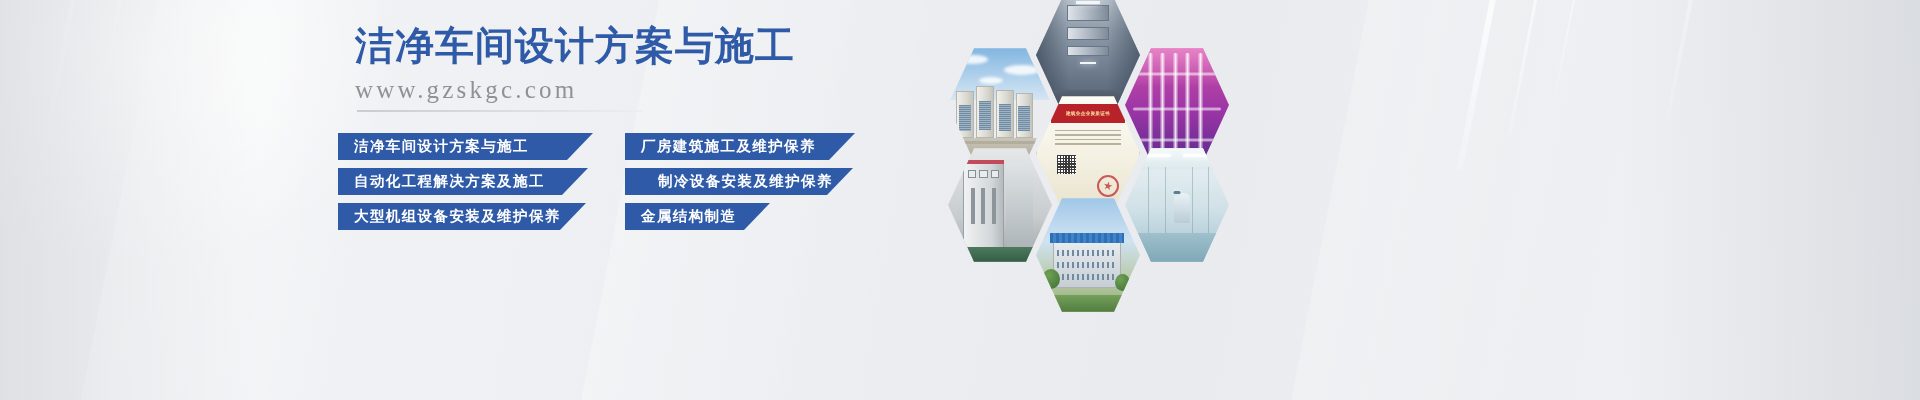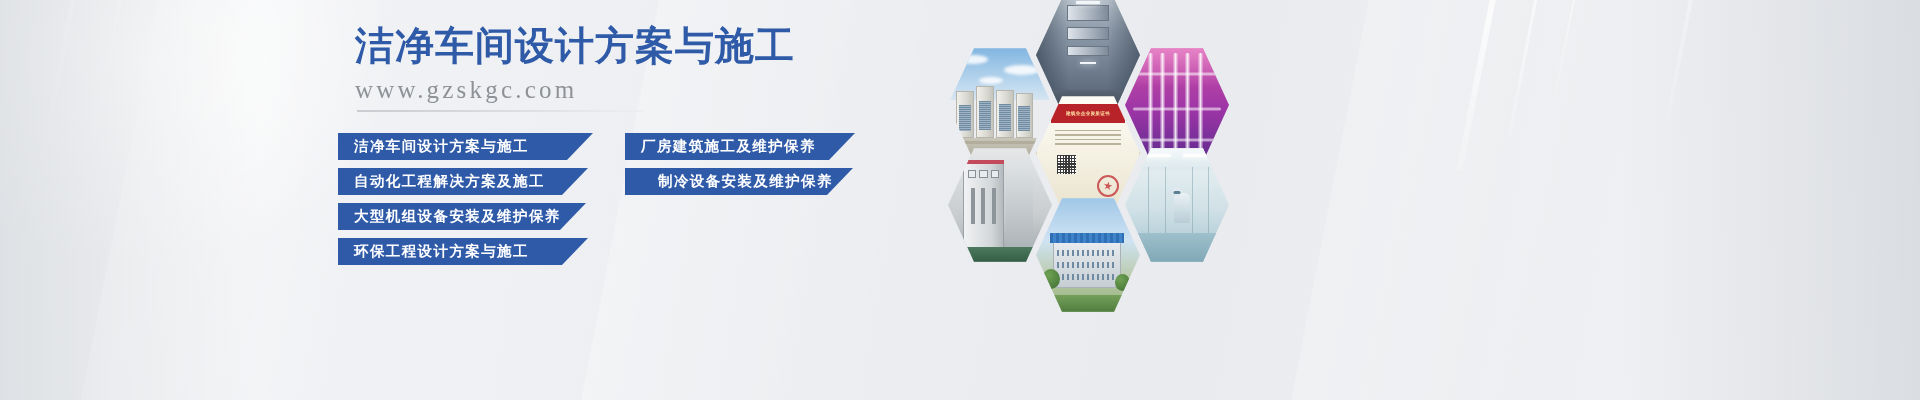--- a/index.html
+++ b/index.html
@@ -297,31 +297,31 @@
     <div class="ribbon-col" id="ribbon-col-left">
       <div class="ribbon w-a">
         <span>洁净车间设计方案与施工</span>
       </div>
       <div class="ribbon w-b">
         <span>自动化工程解决方案及施工</span>
       </div>
       <div class="ribbon w-c">
         <span>大型机组设备安装及维护保养</span>
       </div>
-      <div class="ribbon w-d">
-        <span>环保工程设计方案与施工</span>
-      </div>
     </div>
 
     <div class="ribbon-col" id="ribbon-col-right">
       <div class="ribbon w-e">
         <span>厂房建筑施工及维护保养</span>
       </div>
       <div class="ribbon w-f">
         <span>制冷设备安装及维护保养</span>
+      </div>
+      <div class="ribbon w-g">
+        <span>金属结构制造</span>
       </div>
     </div>
 
   </div>
 
   <div id="hex-cluster">
 
     <div class="hex" id="hex-ac">
       <div class="inner">
         <div class="sky"></div>

